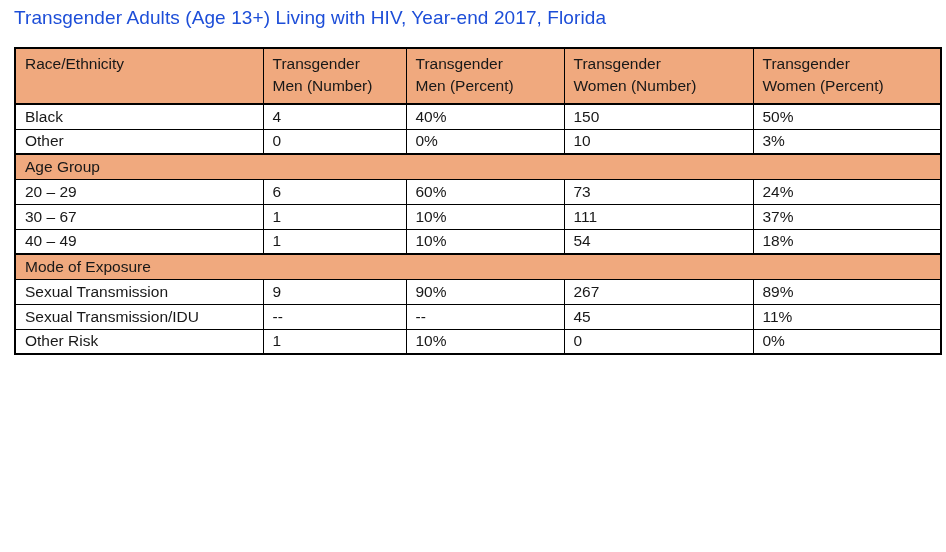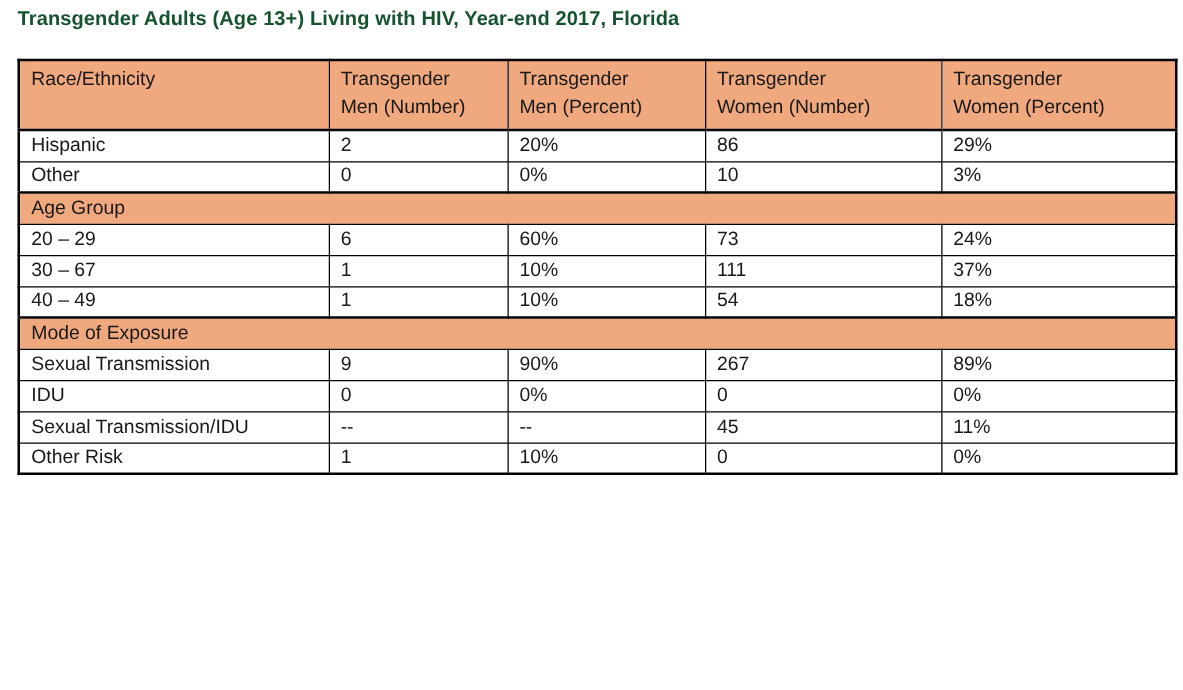--- a/index.html
+++ b/index.html
@@ -11,24 +11,24 @@
     overflow: hidden;
   }
   .page {
     position: relative;
     width: 946px; height: 552px;
     background: #ffffff;
   }
   .title {
     position: absolute;
     left: 14px; top: 7px;
-    font-size: 16px;
-    font-weight: bold;
+    font-size: 19px;
+    font-weight: normal;
     letter-spacing: 0.1px;
-    color: #14532d;
+    color: #1d4ed8;
     white-space: nowrap;
   }
   table.data-table {
     position: absolute;
     left: 14px; top: 47px;
     width: 926px;
     border-collapse: collapse;
     table-layout: fixed;
     border: 2px solid var(--border, #000);
   }
@@ -93,25 +93,25 @@
         <th>Transgender
 Men (Percent)</th>
         <th>Transgender
 Women (Number)</th>
         <th>Transgender
 Women (Percent)</th>
       </tr>
     </thead>
     <tbody>
         <tr class="data">
-          <td>Hispanic</td>
-          <td>2</td>
-          <td>20%</td>
-          <td>86</td>
-          <td>29%</td>
+          <td>Black</td>
+          <td>4</td>
+          <td>40%</td>
+          <td>150</td>
+          <td>50%</td>
         </tr>
         <tr class="data">
           <td>Other</td>
           <td>0</td>
           <td>0%</td>
           <td>10</td>
           <td>3%</td>
         </tr>
         <tr class="section">
           <td colspan="5">Age Group</td>
@@ -141,27 +141,20 @@
           <td colspan="5">Mode of Exposure</td>
         </tr>
         <tr class="data">
           <td>Sexual Transmission</td>
           <td>9</td>
           <td>90%</td>
           <td>267</td>
           <td>89%</td>
         </tr>
         <tr class="data">
-          <td>IDU</td>
-          <td>0</td>
-          <td>0%</td>
-          <td>0</td>
-          <td>0%</td>
-        </tr>
-        <tr class="data">
           <td>Sexual Transmission/IDU</td>
           <td>--</td>
           <td>--</td>
           <td>45</td>
           <td>11%</td>
         </tr>
         <tr class="data">
           <td>Other Risk</td>
           <td>1</td>
           <td>10%</td>

